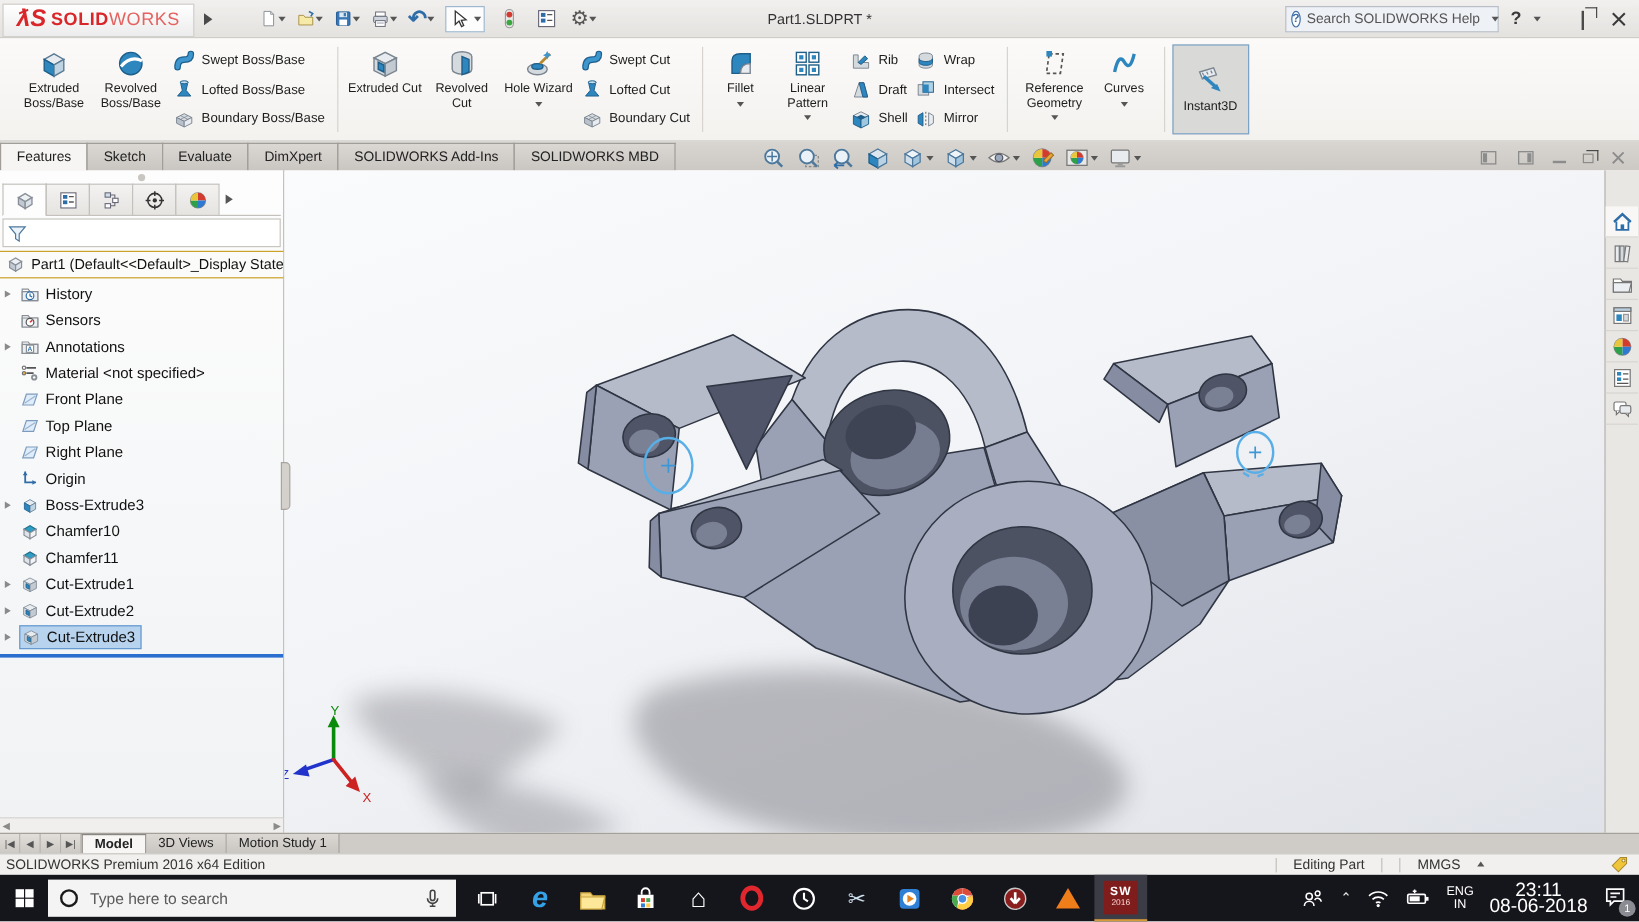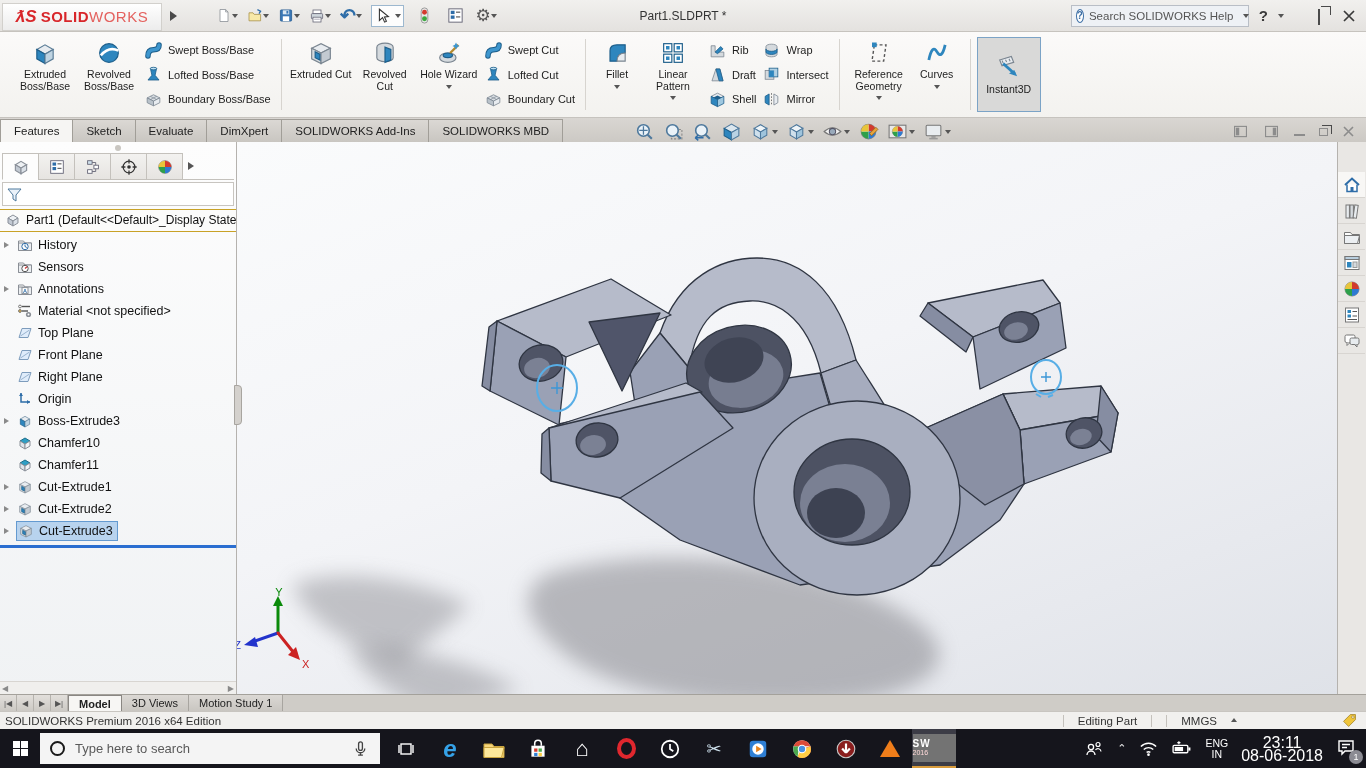--- a/index.html
+++ b/index.html
@@ -2,21 +2,21 @@
 <html><head>
 <meta charset="utf-8">
 <style>
   *{box-sizing:border-box;margin:0;padding:0}
   html,body{width:1366px;height:768px;overflow:hidden}
   body{font-family:"Liberation Sans",sans-serif;font-size:12px;color:#222;background:#fff;position:relative}
   .abs{position:absolute}
   
   .titlebar{left:0;top:0;width:1366px;height:32px;background:linear-gradient(#f1f0ee,#e4e2df);border-bottom:1px solid #c6c3be;display:flex;align-items:center}
   .logo-box{width:160px;height:28px;margin:2px 0 0 2px;background:linear-gradient(#ffffff,#ececec);border:1px solid #d2d0cc;display:flex;align-items:center;justify-content:center;gap:4px}
-  .logo-mark{font-style:italic;font-weight:bold;font-size:17px;color:#d8262a}
+  .logo-mark{font-style:italic;font-weight:bold;font-size:20px;color:#d8262a}
   .logo-text{font-size:15px;color:#d8262a;letter-spacing:.5px}
   .logo-text .lt1{font-weight:bold}
   .logo-text .lt2{font-weight:normal;color:#e4625f}
   .flyout-arrow{width:0;height:0;border:5px solid transparent;border-left:7px solid #4a4a4a;margin-left:8px}
   .qat{display:flex;align-items:center;gap:9px;margin-left:34px}
   .qicon{width:22px;height:22px;display:flex;align-items:center;justify-content:center}
   .tool-box{border:1px solid #9db8cf;background:#fdfdfd;display:flex;align-items:center;padding:1px 2px;gap:3px}
   .caret-d{width:0;height:0;border:3.5px solid transparent;border-top:4.5px solid #555;margin-top:4px}
   .caret-u{width:0;height:0;border:3.5px solid transparent;border-bottom:4.5px solid #555;margin-bottom:4px}
   .doc-title{position:absolute;left:0;right:0;text-align:center;font-size:12px;color:#333;pointer-events:none}
@@ -95,21 +95,21 @@
   .tsearch-text{color:#5a5a5a;font-size:13px;flex:1}
   .tv-icon{margin-left:16px}
   .tapps{display:flex;align-items:center;margin-left:12px}
   .tapp{width:44px;height:39px;display:flex;align-items:center;justify-content:center;position:relative}
   .tapp.active-app{background:#3c3c46;border-bottom:2px solid #d89b3c}
   .edge-e{color:#35a2e8;font-size:24px;font-weight:bold;font-style:italic;line-height:22px}
   .opera-o{width:19px;height:21px;border-radius:50%;border:4px solid #e0272e}
   .home-gl{color:#fff;font-size:22px}
   .snip-gl{color:#cfe2ee;font-size:18px}
   .vlc-cone{width:0;height:0;border-left:10px solid transparent;border-right:10px solid transparent;border-bottom:17px solid #ef7d1a;position:relative}
-  .sw-tile{width:43px;height:28px;background:#737373;color:#fff;display:flex;flex-direction:column;align-items:flex-start;justify-content:center;line-height:9px}
+  .sw-tile{width:28px;height:28px;background:#7f1d1d;color:#fff;display:flex;flex-direction:column;align-items:center;justify-content:center;line-height:9px}
   .sw-tile .swl{font-size:10px;font-weight:bold;letter-spacing:1px}
   .sw-tile .swy{font-size:7px;color:#ffd9d9}
   .tray{margin-left:auto;display:flex;align-items:center;gap:13px;padding-right:10px;color:#fff}
   .tray .chev{font-size:11px;color:#e8e8e8}
   .lang-block{font-size:10.5px;line-height:11px;text-align:center}
   .clock-block{font-size:16px;line-height:13px;text-align:center}
   .notif{position:relative}
   .notif-badge{position:absolute;right:-7px;bottom:-4px;width:14px;height:14px;border-radius:50%;background:#8b8b93;color:#fff;font-size:9px;display:flex;align-items:center;justify-content:center}
   .rbicon,.ticon,.hic{flex:none}
 </style>
@@ -859,30 +859,30 @@
           </svg>
           <span class="tlabel">Material &lt;not specified&gt;</span>
         </span>
       </div>
     <div class="trow">
         <span class="tnoexp"></span>
         <span class="tsel-wrap">
           <svg width="16" height="16">
             <use href="#sym-plane"></use>
           </svg>
-          <span class="tlabel">Top Plane</span>
+          <span class="tlabel">Front Plane</span>
         </span>
       </div>
     <div class="trow">
         <span class="tnoexp"></span>
         <span class="tsel-wrap">
           <svg width="16" height="16">
             <use href="#sym-plane"></use>
           </svg>
-          <span class="tlabel">Front Plane</span>
+          <span class="tlabel">Top Plane</span>
         </span>
       </div>
     <div class="trow">
         <span class="tnoexp"></span>
         <span class="tsel-wrap">
           <svg width="16" height="16">
             <use href="#sym-plane"></use>
           </svg>
           <span class="tlabel">Right Plane</span>
         </span>

